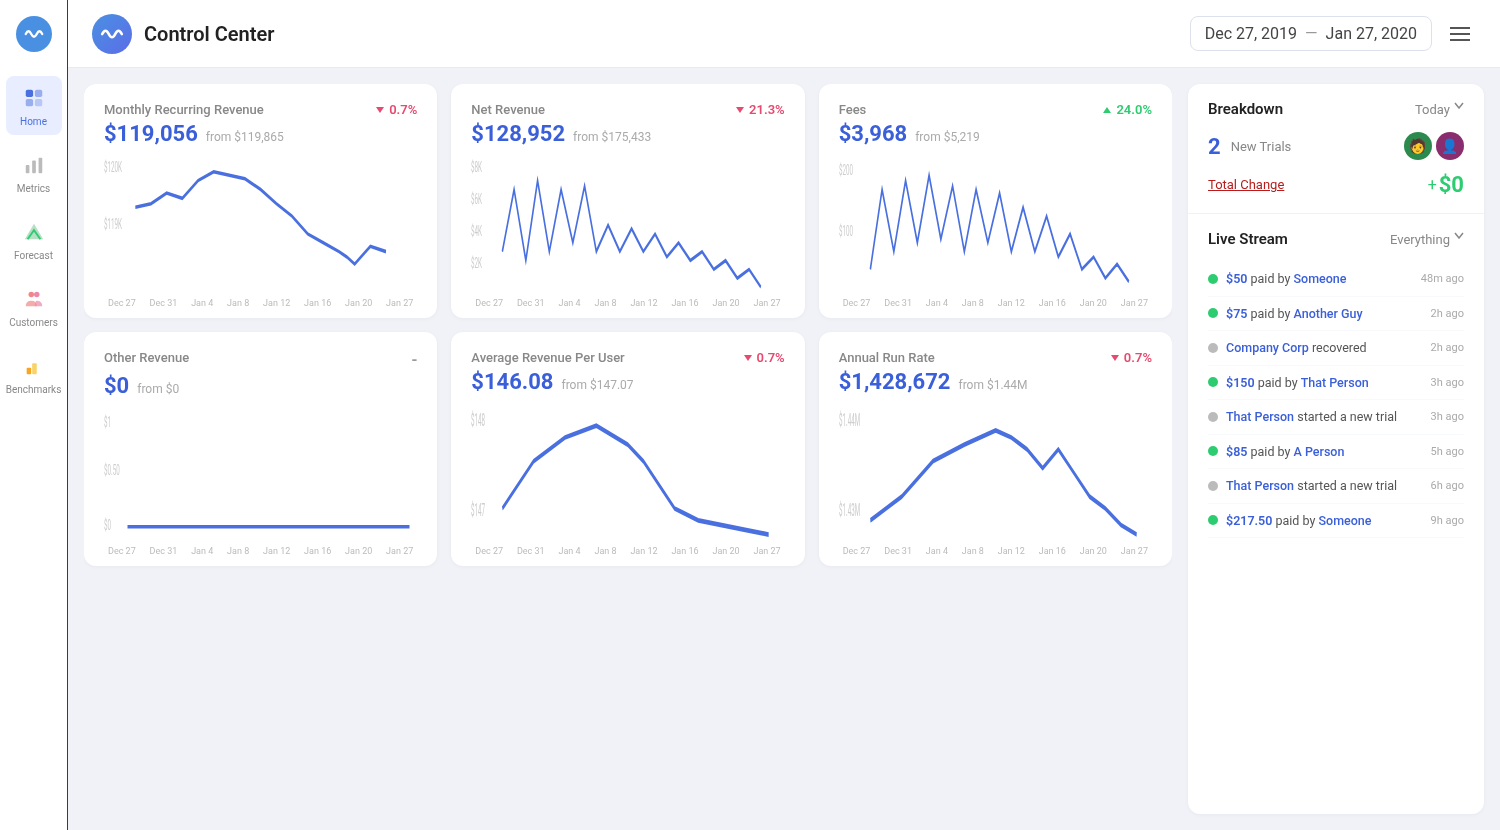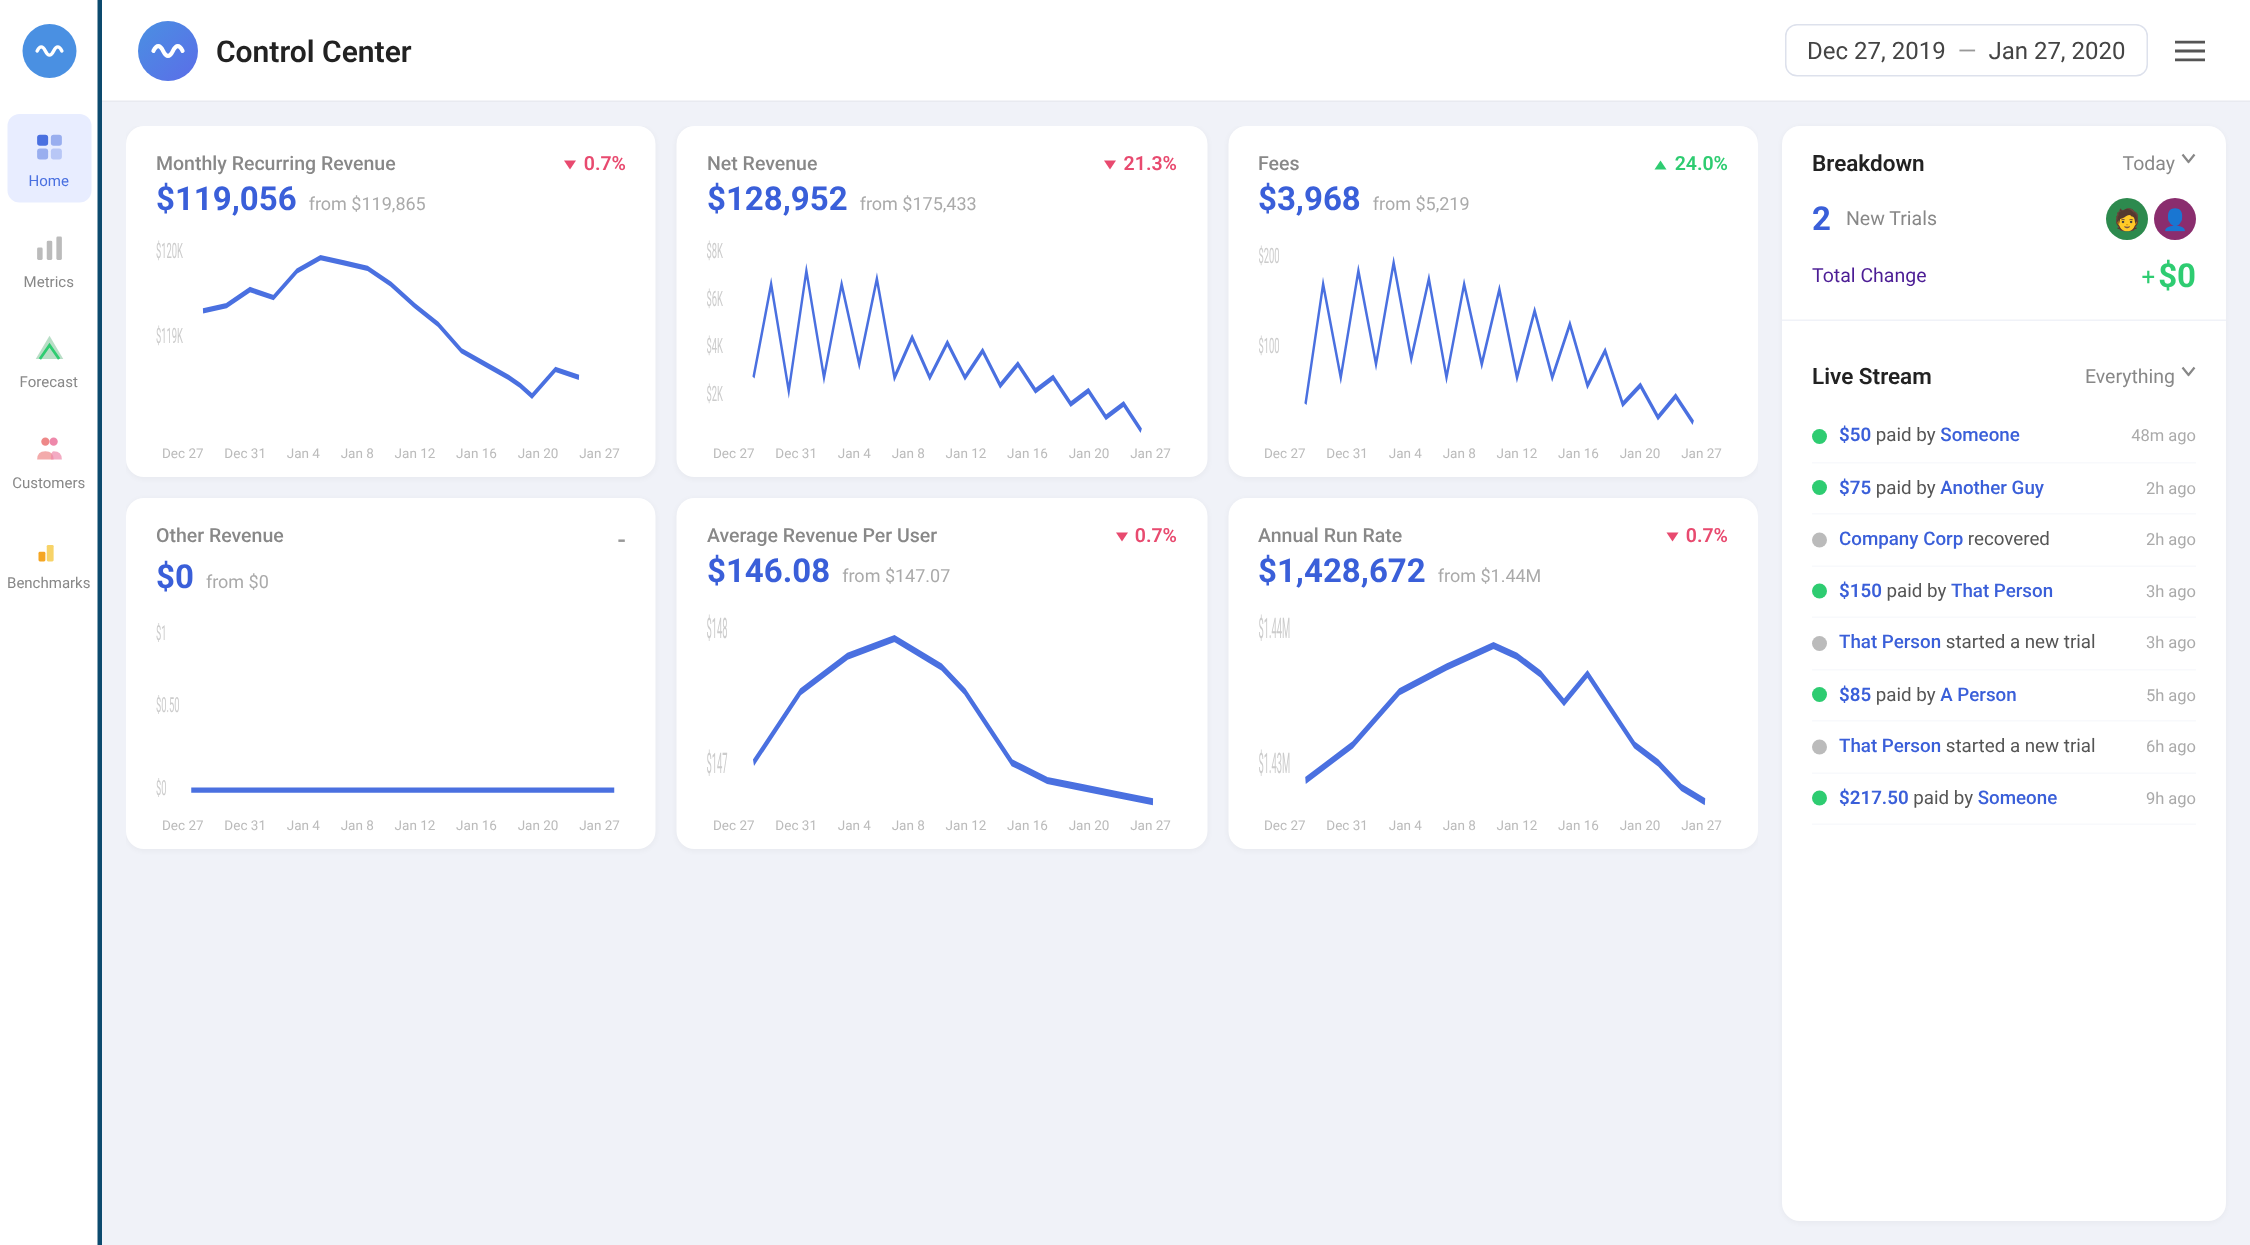--- a/index.html
+++ b/index.html
@@ -7,21 +7,21 @@
 
     
     .sidebar {
       width: 68px;
       background: #fff;
       display: flex;
       flex-direction: column;
       align-items: center;
       padding: 16px 0;
       gap: 8px;
-      border-right: 3px solid #0c4a6e;
+      border-right: 1px solid #0c4a6e;
       flex-shrink: 0;
     }
     .sidebar-logo {
       width: 36px; height: 36px;
       background: #4a90e2;
       border-radius: 50%;
       display: flex; align-items: center; justify-content: center;
       margin-bottom: 16px;
     }
     .sidebar-logo svg { width: 22px; height: 22px; }
@@ -128,21 +128,21 @@
     .chart-value { font-size: 22px; font-weight: 700; color: #3a5fd9; }
     .chart-from { font-size: 12px; color: #aaa; }
     .chart-svg-area { flex: 1; overflow: hidden; }
 
     
     .right-panel {
       width: 296px;
       flex-shrink: 0;
       display: flex;
       flex-direction: column;
-      gap: 12px;
+      gap: 0;
       background: #fff;
       border-radius: 12px;
       overflow: hidden;
       box-shadow: 0 1px 4px rgba(0,0,0,0.04);
     }
     .breakdown-section {
       padding: 16px 20px;
       border-bottom: 1px solid #f0f2f8;
     }
     .breakdown-header {
@@ -161,21 +161,21 @@
     .trials-label { font-size: 13px; color: #888; flex: 1; }
     .avatar-group { display: flex; gap: 4px; }
     .avatar {
       width: 28px; height: 28px; border-radius: 50%;
       display: flex; align-items: center; justify-content: center;
       font-size: 14px;
     }
     .total-change-row {
       display: flex; align-items: center;
     }
-    .total-change-label { font-size: 13px; color: #4c1d95; flex: 1; }
+    .total-change-label { font-size: 13px; color: #b91c1c; flex: 1; text-decoration: underline; }
     .total-change-value { font-size: 22px; font-weight: 700; color: #2ecc71; }
     .plus-sign { color: #2ecc71; font-size: 16px; margin-right: 2px; }
 
     
     .live-stream-section {
       padding: 16px 20px;
       flex: 1;
       overflow-y: auto;
     }
     .live-stream-header {

